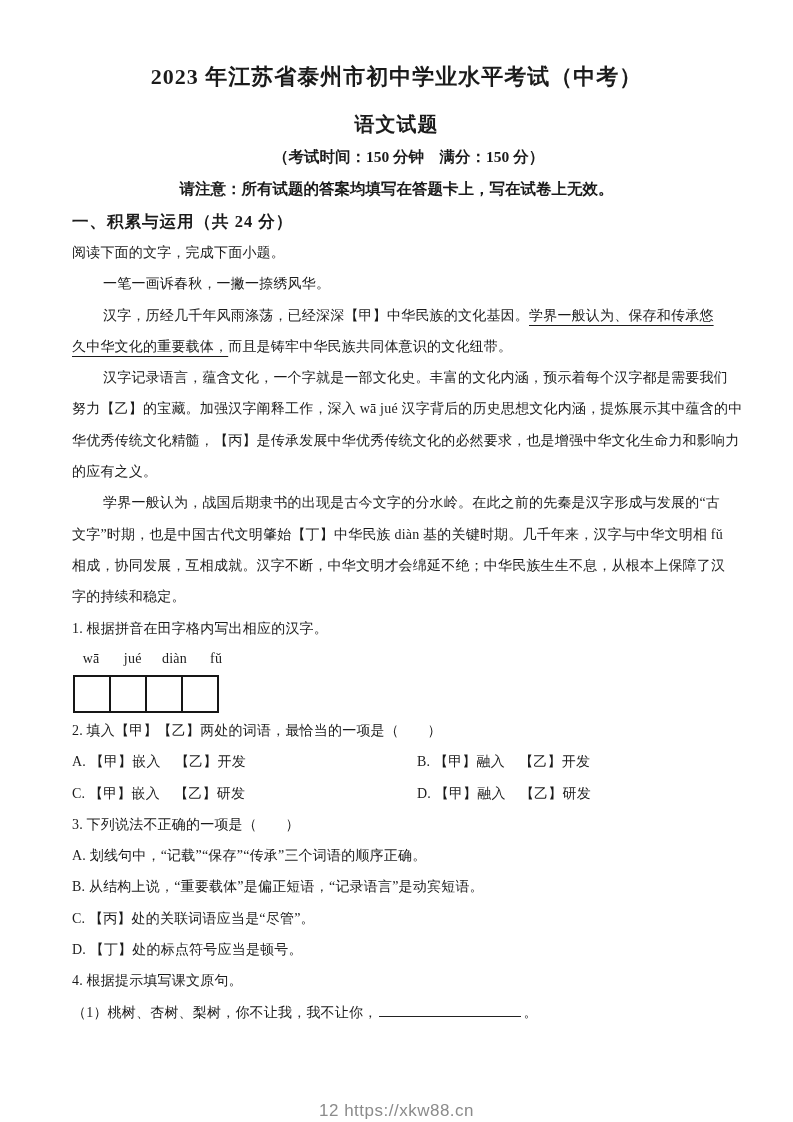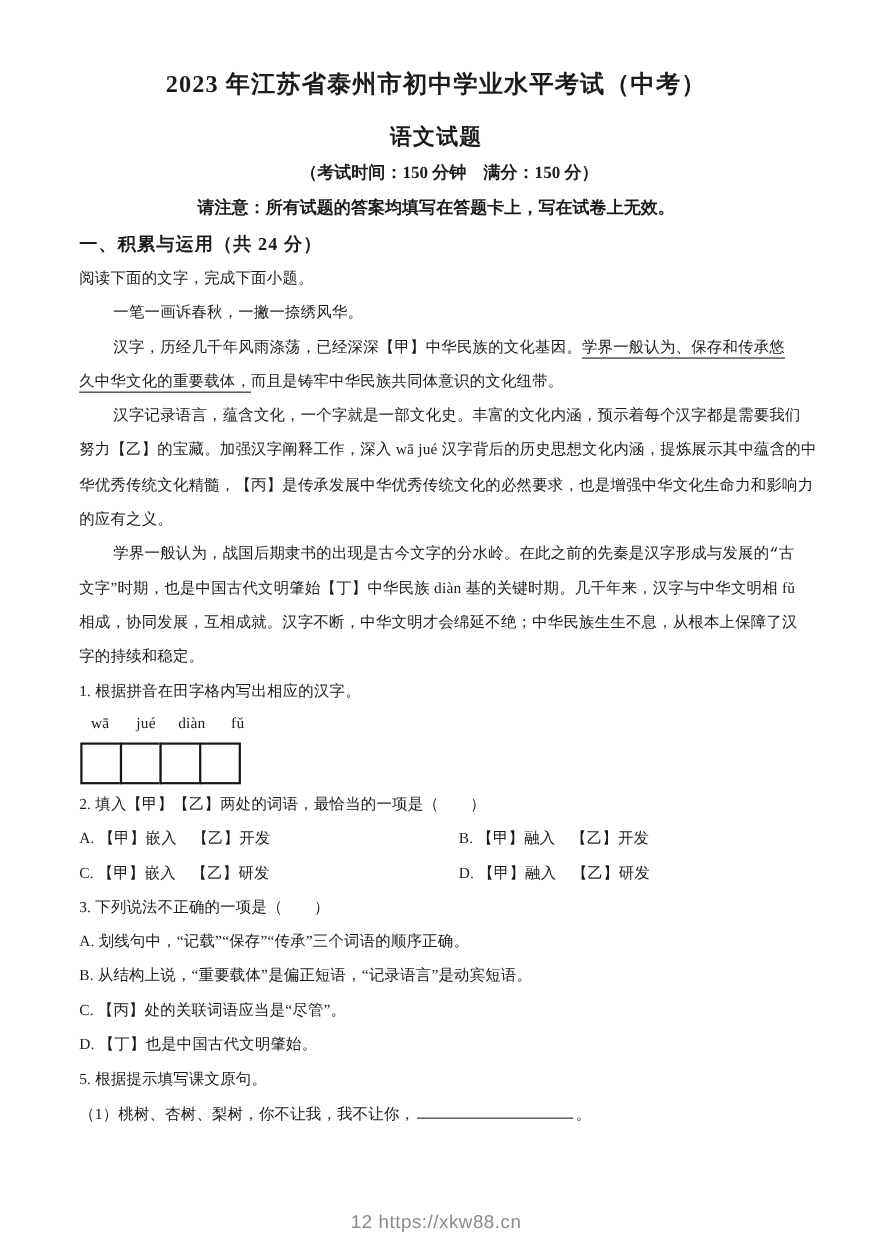--- a/index.html
+++ b/index.html
@@ -11,21 +11,21 @@
   }
   .centered { position:absolute; left:0; right:0; text-align:center; }
   .title    { top:62px;  font-size:22px;   font-weight:700; letter-spacing:1px; }
   .subtitle { top:111px; font-size:20px;   font-weight:700; letter-spacing:1px; }
   .exam-info{ top:147px; font-size:15.5px; font-weight:700;padding-left:24px; }
   .notice   { top:179px; font-size:15.5px; font-weight:700; }
   .section-heading { position:absolute; top:211px; left:72px; font-size:16.5px; font-weight:700; letter-spacing:1px; }
   .flow-a { position:absolute; top:244px; left:72px; width:655px; }
   .flow-b { position:absolute; top:722px; left:72px; width:655px; }
   .line { height:31.3px; font-size:14px; white-space:nowrap; letter-spacing:0.2px; }
-  .indent { padding-left:31px;font-family:Liberation Mono, monospace; }
+  .indent { padding-left:31px; }
   .u { text-decoration:underline; text-underline-offset:5px; text-decoration-thickness:1.2px; }
   .pinyin-row .py { display:inline-block; width:38px; text-align:center; font-size:14px; }
   .tian-boxes { position:absolute; top:675px; left:73px; display:flex; }
   .tbox { width:34px; height:34px; border:2px solid #161616; margin-left:-2px; background:#fff; }
   .tbox:first-child { margin-left:0; }
   .opt-row { display:grid; grid-template-columns:311px auto;gap:34px; }
   .blank { display:inline-block; width:142px; height:3px; border-bottom:1.5px solid #222; margin:0 2px; }
   .footer {
     position:absolute; top:1070px; left:0; right:0; text-align:center;
     font-family:"Liberation Sans","DejaVu Sans",sans-serif;
@@ -80,22 +80,22 @@
       <span>B. 【甲】融入　【乙】开发</span>
     </div>
     <div class="line opt-row">
       <span>C. 【甲】嵌入　【乙】研发</span>
       <span>D. 【甲】融入　【乙】研发</span>
     </div>
     <div class="line">3. 下列说法不正确的一项是（　　）</div>
     <div class="line">A. 划线句中，“记载”“保存”“传承”三个词语的顺序正确。</div>
     <div class="line">B. 从结构上说，“重要载体”是偏正短语，“记录语言”是动宾短语。</div>
     <div class="line">C. 【丙】处的关联词语应当是“尽管”。</div>
-    <div class="line">D. 【丁】也是中国古代文明肇始。</div>
-    <div class="line">5. 根据提示填写课文原句。</div>
+    <div class="line">D. 【丁】处的标点符号应当是顿号。</div>
+    <div class="line">4. 根据提示填写课文原句。</div>
     <div class="line">
       <span>（1）桃树、杏树、梨树，你不让我，我不让你，</span><span class="blank"></span><span>。</span>
     </div>
   </div>
 
   <div class="footer">
     <span>12</span>
     <span>https://xkw88.cn</span>
   </div>
 

